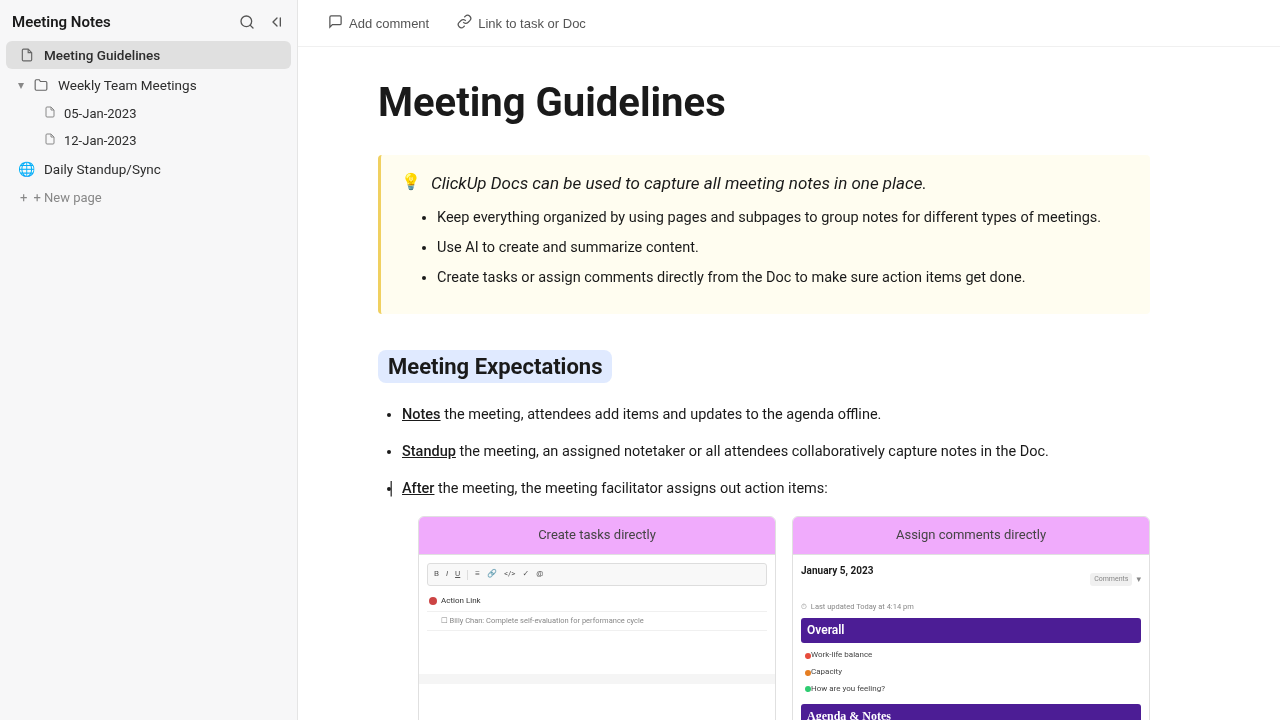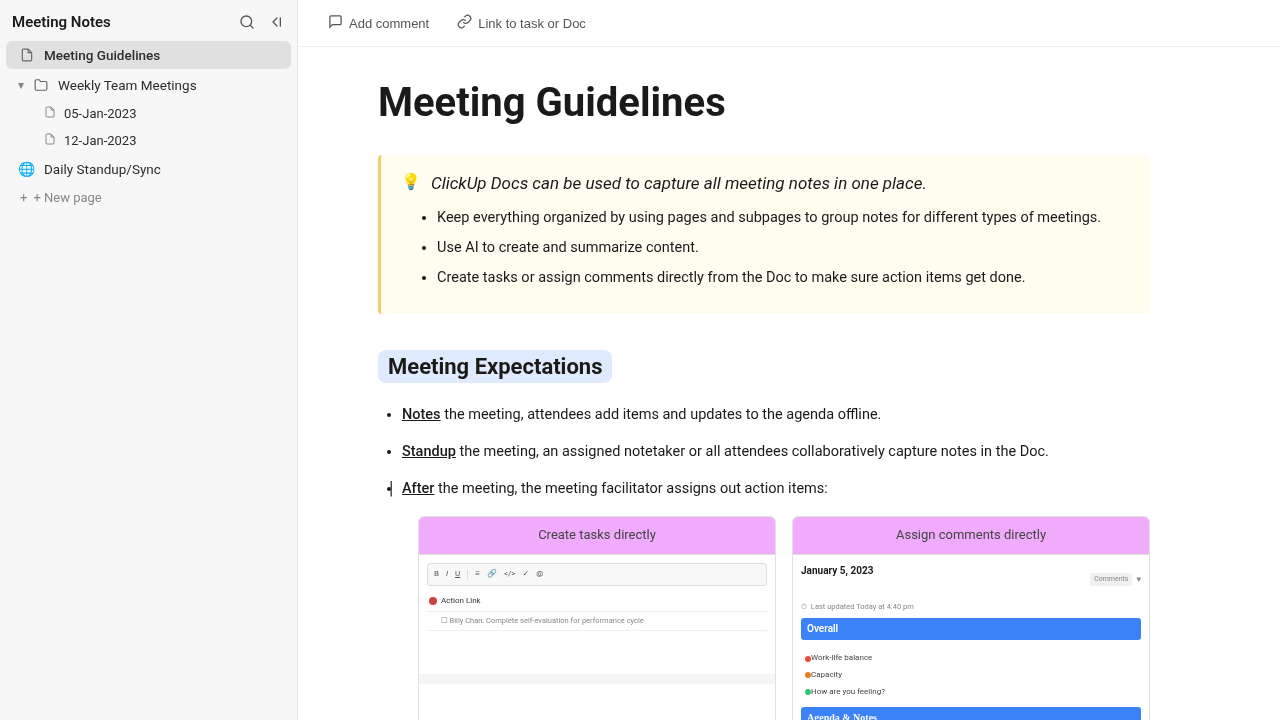--- a/index.html
+++ b/index.html
@@ -268,27 +268,27 @@
       color: #333;
       min-height: 120px;
     }
     .mock-date-header {
       font-size: 10px;
       font-weight: 700;
       margin-bottom: 16px;
       color: #1a1a1a;
     }
     .mock-section-bar {
-      background: #3b82f6;
+      background: #4c1d95;
       border-radius: 3px;
       padding: 3px 6px;
       color: #fff;
-      font-size: 10px;
+      font-size: 12px;
       font-weight: 600;
-      margin-bottom: 10px;
+      margin-bottom: 4px;
     }
     .mock-item-row {
       display: flex;
       align-items: center;
       padding: 2px 0 2px 4px;
       font-size: 8px;
       color: #444;
     }
     .mock-dot { width: 6px; height: 6px; border-radius: 50%; flex-shrink: 0; }
     .mock-dot.red { background: #e74c3c; }
@@ -464,21 +464,21 @@
               <div class="mock-comment-screen">
                 <div style="display:flex;justify-content:space-between;align-items:center;margin-bottom:6px;">
                   <div class="mock-date-header">January 5, 2023</div>
                   <div style="display:flex;gap:4px;align-items:center;">
                     <span style="font-size:7px;color:#888;background:#f0f0f0;border-radius:3px;padding:1px 4px;">Comments</span>
                     <span style="font-size:9px;color:#888;">▾</span>
                   </div>
                 </div>
                 <div style="font-size:7.5px;color:#888;margin-bottom:5px;display:flex;gap:4px;">
                   <span>⏱</span>
-                    <span>Last updated Today at 4:40 pm</span>
+                    <span>Last updated Today at 4:14 pm</span>
                 </div>
                 <div class="mock-section-bar">Overall</div>
                 <div class="mock-item-row">
                   <div class="mock-dot red"></div>
                   <span>Work-life balance</span>
                 </div>
                 <div class="mock-item-row">
                   <div class="mock-dot orange"></div>
                   <span>Capacity</span>
                 </div>

